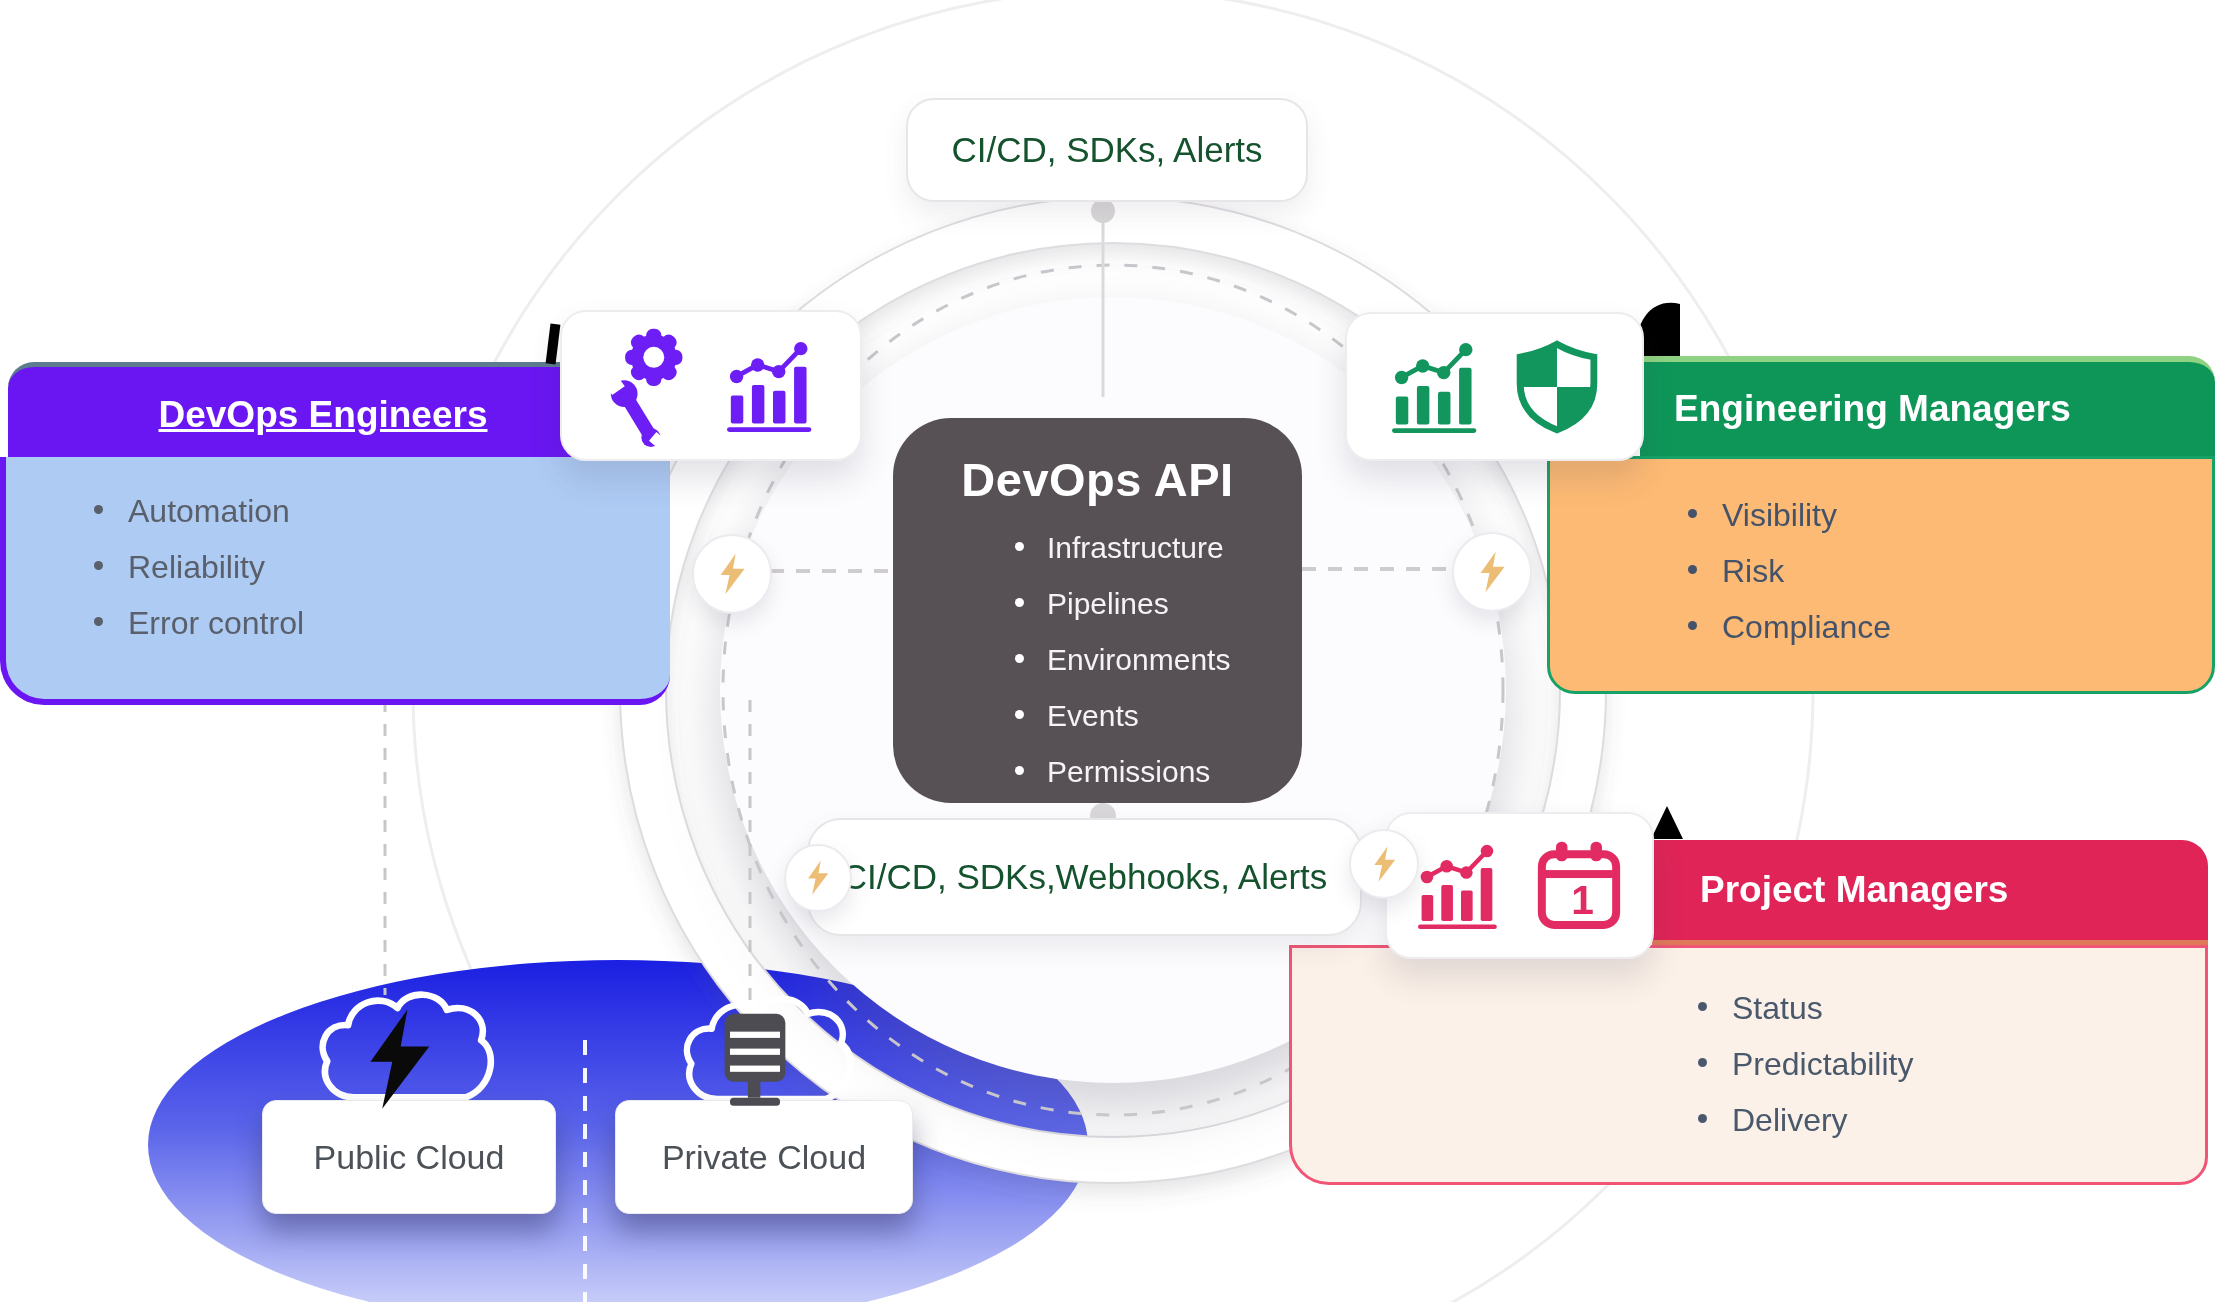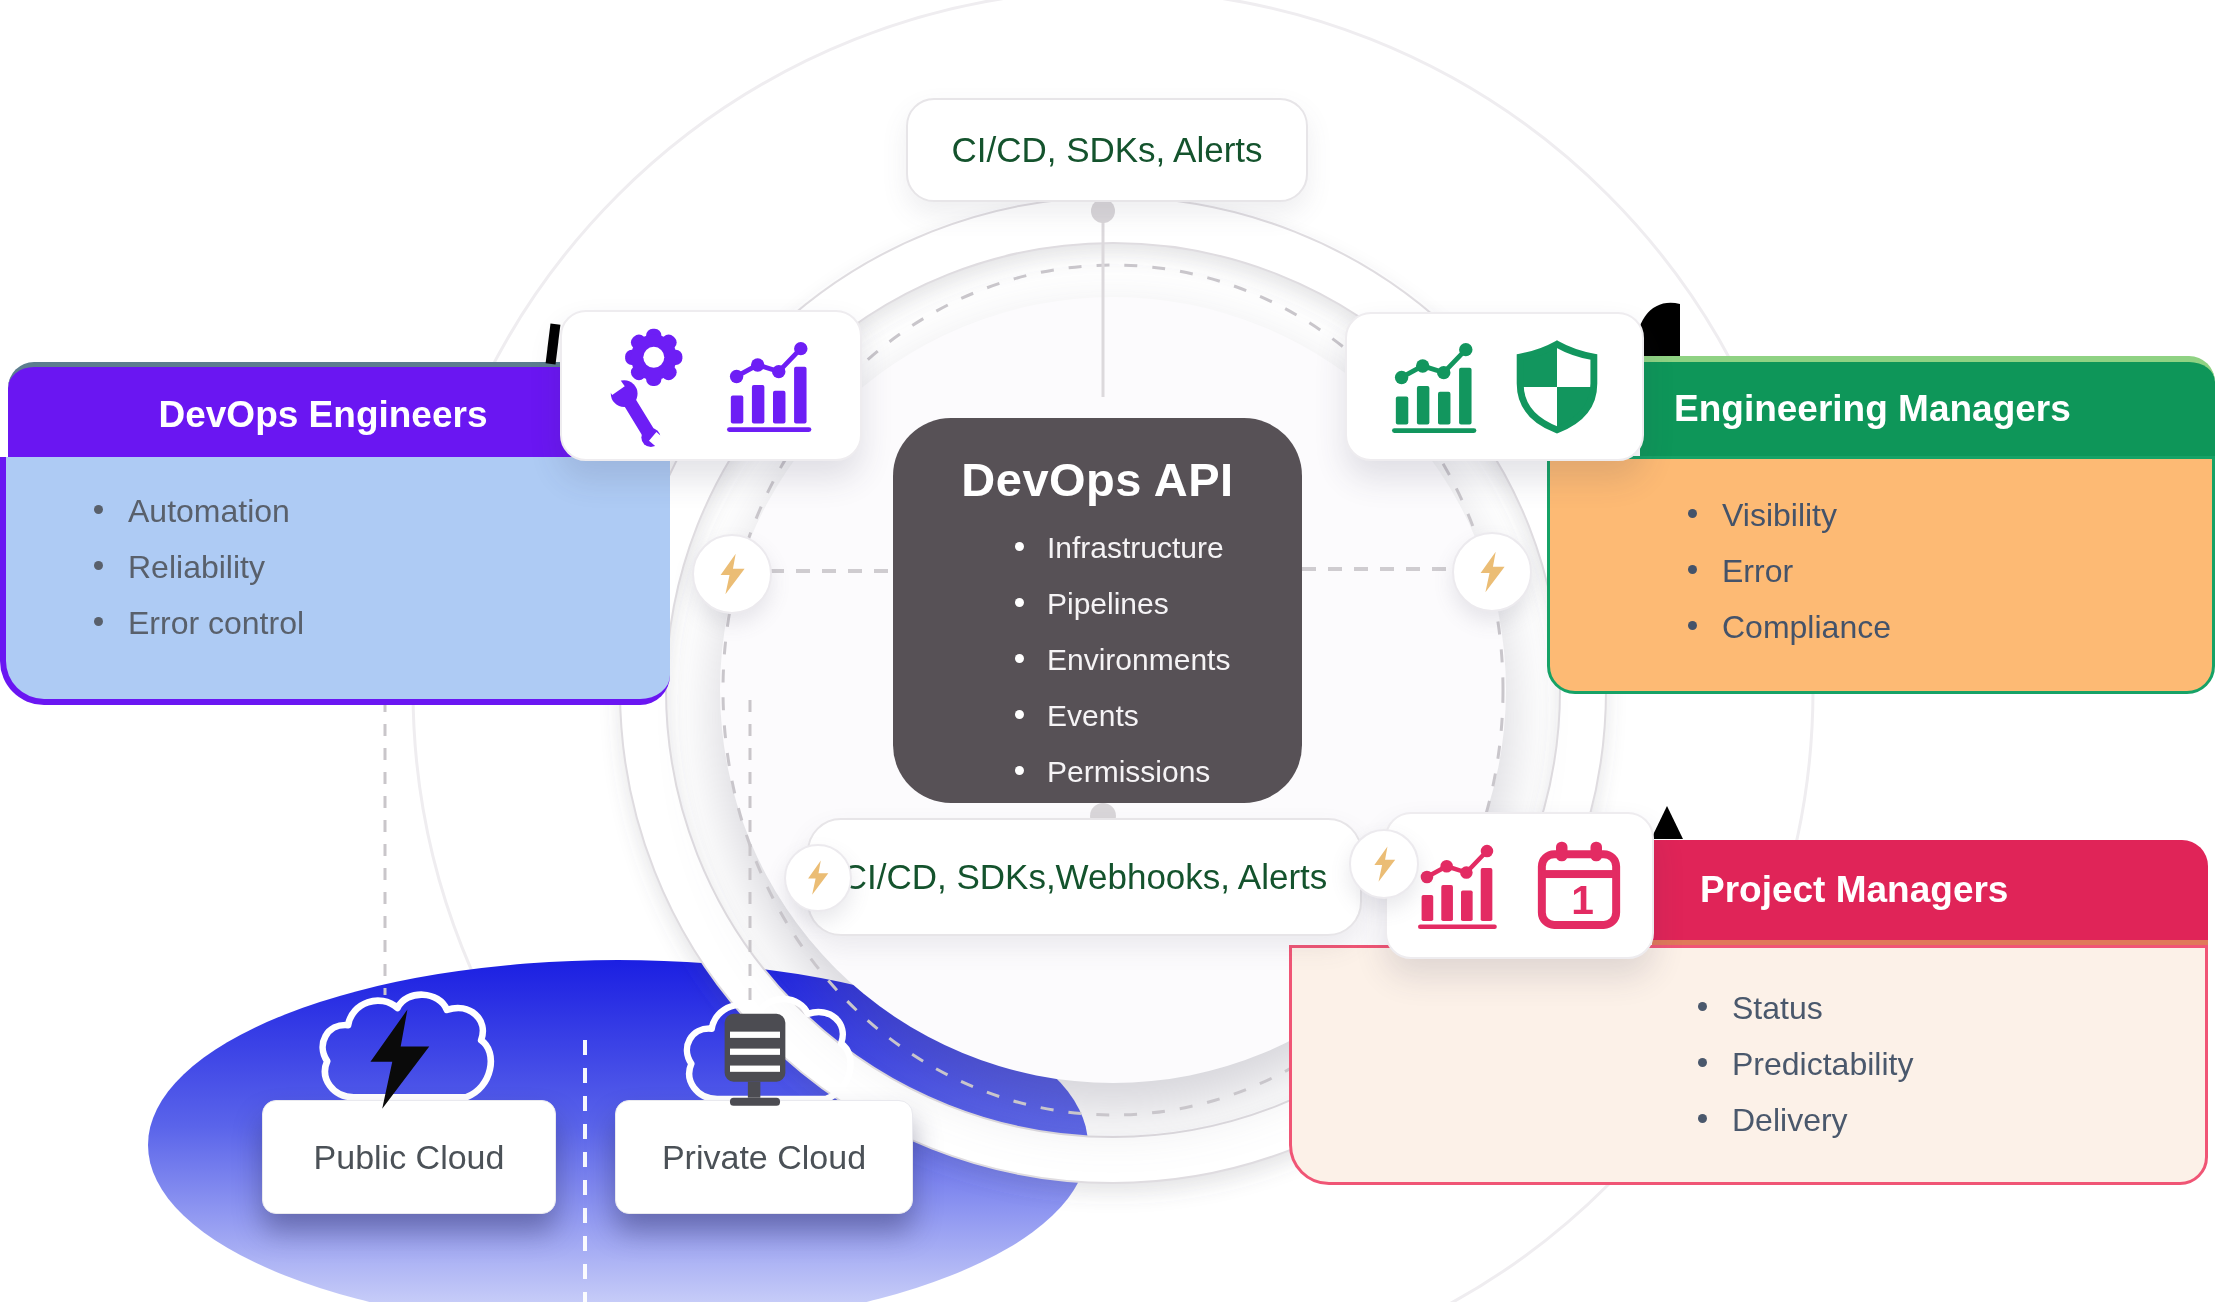--- a/index.html
+++ b/index.html
@@ -31,21 +31,21 @@
   #center-box li::before{content:'';position:absolute;left:4px;top:11px;width:9px;height:9px;border-radius:50%;background:#ffffff;}
 
   
   .card-header{color:#ffffff;font-weight:bold;font-size:37px;display:flex;align-items:center;z-index:3;}
   .card-body{z-index:3;}
   .card-body ul{list-style:none;margin:0;padding:0;}
   .card-body li{position:relative;font-size:32px;padding-left:42px;margin-bottom:19px;}
   .card-body li::before{content:'';position:absolute;left:8px;top:12px;width:9px;height:9px;border-radius:50%;background:currentColor;}
 
   #dev-header{left:8px;top:362px;width:630px;height:95px;background:#6a16f2;
-     border-radius:26px 26px 0 0;border-top:5px solid #5c7d8f;justify-content:center;}
+     border-radius:26px 26px 0 0;border-top:5px solid #5c7d8f;justify-content:center;text-decoration:underline;}
   #dev-body{left:0;top:457px;width:664px;height:242px;background:#aecbf4;
      border-left:6px solid #6a16f2;border-bottom:6px solid #6a16f2;border-radius:0 0 30px 44px;}
   #dev-body ul{padding:36px 0 0 72px;margin-left:8px;}
   #dev-body li{color:#59606b;}
 
   #eng-header{left:1640px;top:356px;width:575px;height:100px;background:#0e9659;
      border-radius:0 26px 0 0;border-top:6px solid #8fd283;padding-left:34px;box-sizing:border-box;}
   #eng-body{left:1547px;top:456px;width:668px;height:238px;background:#fdba74;
      border:3px solid #16a266;border-radius:0 0 28px 28px;box-sizing:border-box;}
   #eng-body ul{padding:38px 0 0 130px;}
@@ -153,21 +153,21 @@
   <path d="M4,60 C6,20 24,2 50,8 L50,60 Z" fill="#000000"></path>
 </svg>
 <svg id="wedge-pm" class="abs wedge" viewBox="0 0 34 34">
   <path d="M1,33 L17,0 L33,33 Z" fill="#000000"></path>
 </svg>
 
 <div>
   <div id="eng-body" class="abs card-body">
     <ul>
       <li>Visibility</li>
-      <li>Error</li>
+      <li>Risk</li>
       <li>Compliance</li>
     </ul>
   </div>
   <div id="eng-header" class="abs card-header">
     <span>Engineering Managers</span>
   </div>
 </div>
 
 <div>
   <div id="pm-body" class="abs card-body">

